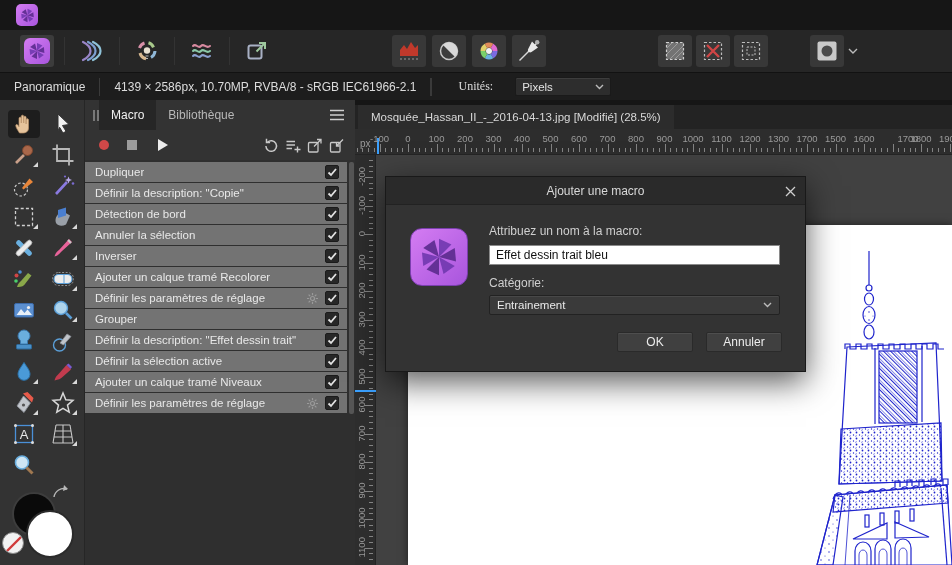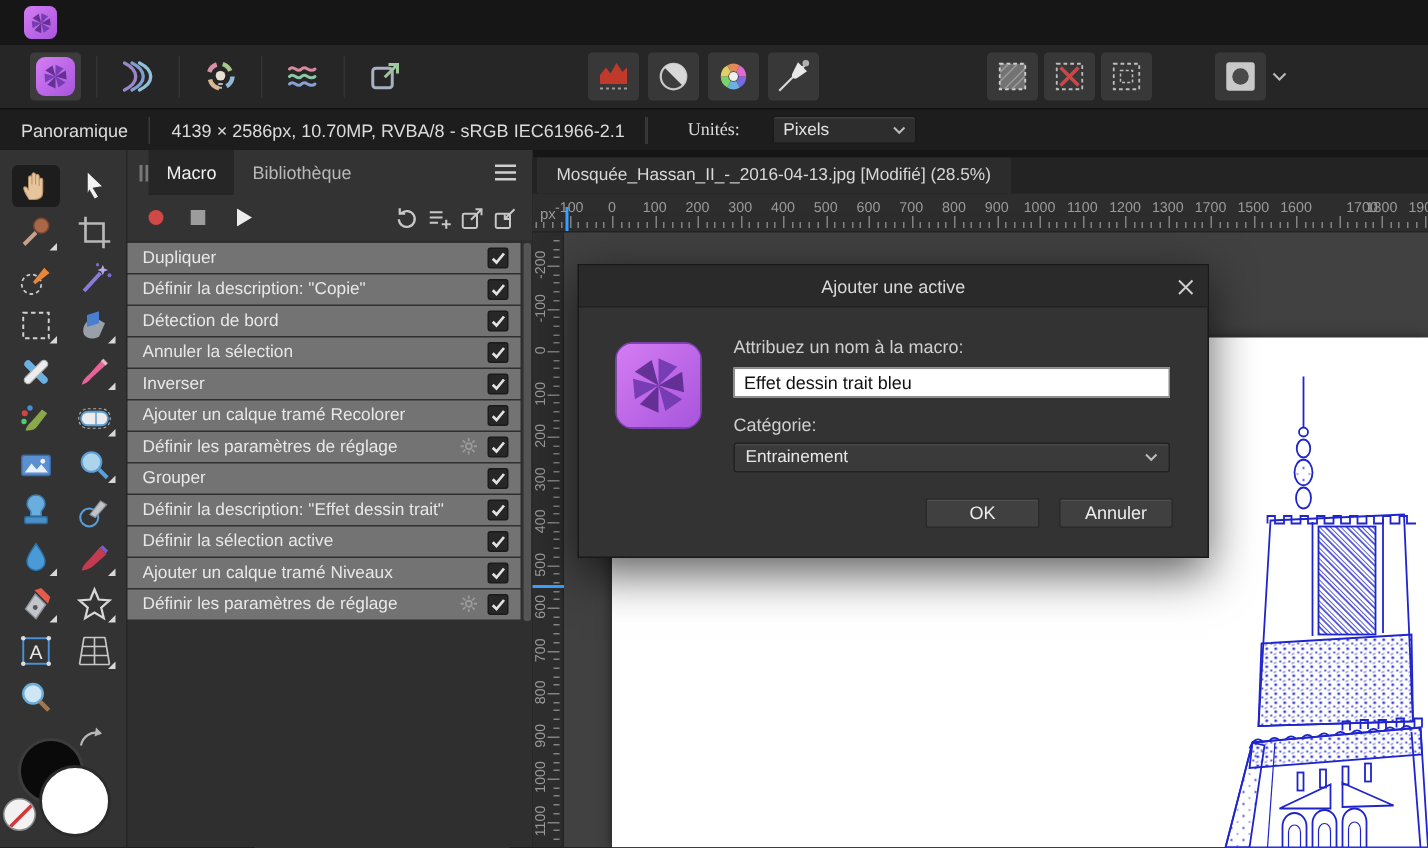--- a/index.html
+++ b/index.html
@@ -871,21 +871,21 @@
           <path d="M60 320v-14a8 9 0 0 1 16 0v14M80 320v-16a8 9 0 0 1 16 0v16M100 320v-17a8 9 0 0 1 16 0v17"></path>
           <path d="M64 320v-10a4 5 0 0 1 8 0v10M84 320v-11a4 5 0 0 1 8 0v11M104 320v-12a4 5 0 0 1 8 0v12" stroke-width="0.8"></path>
           <path d="M146 243L152 320"></path>
           <path d="M55 250L50 320" stroke-width="0.8"></path>
         </g>
       </svg>
     </div>
   </div>
 
   <div id="dialog">
-    <div id="dlg-title">Ajouter une active</div>
+    <div id="dlg-title">Ajouter une macro</div>
     <div id="dlg-close">
       <svg width="11" height="11" viewBox="0 0 11 11">
           <path d="M1 1l9 9M10 1l-9 9" stroke="#cfcfcf" stroke-width="1.3"></path>
         </svg>
     </div>
     <div id="dlg-icon">
         <svg width="46" height="46" viewBox="0 0 48 48">
           <path d="M24 24L24 5L37 11Z" fill="#6d37ad" opacity="0.88" transform="rotate(0 24 24)"></path>
           <path d="M24 24L24 5L37 11Z" fill="#58298b" opacity="0.88" transform="rotate(60 24 24)"></path>
           <path d="M24 24L24 5L37 11Z" fill="#6d37ad" opacity="0.88" transform="rotate(120 24 24)"></path>

